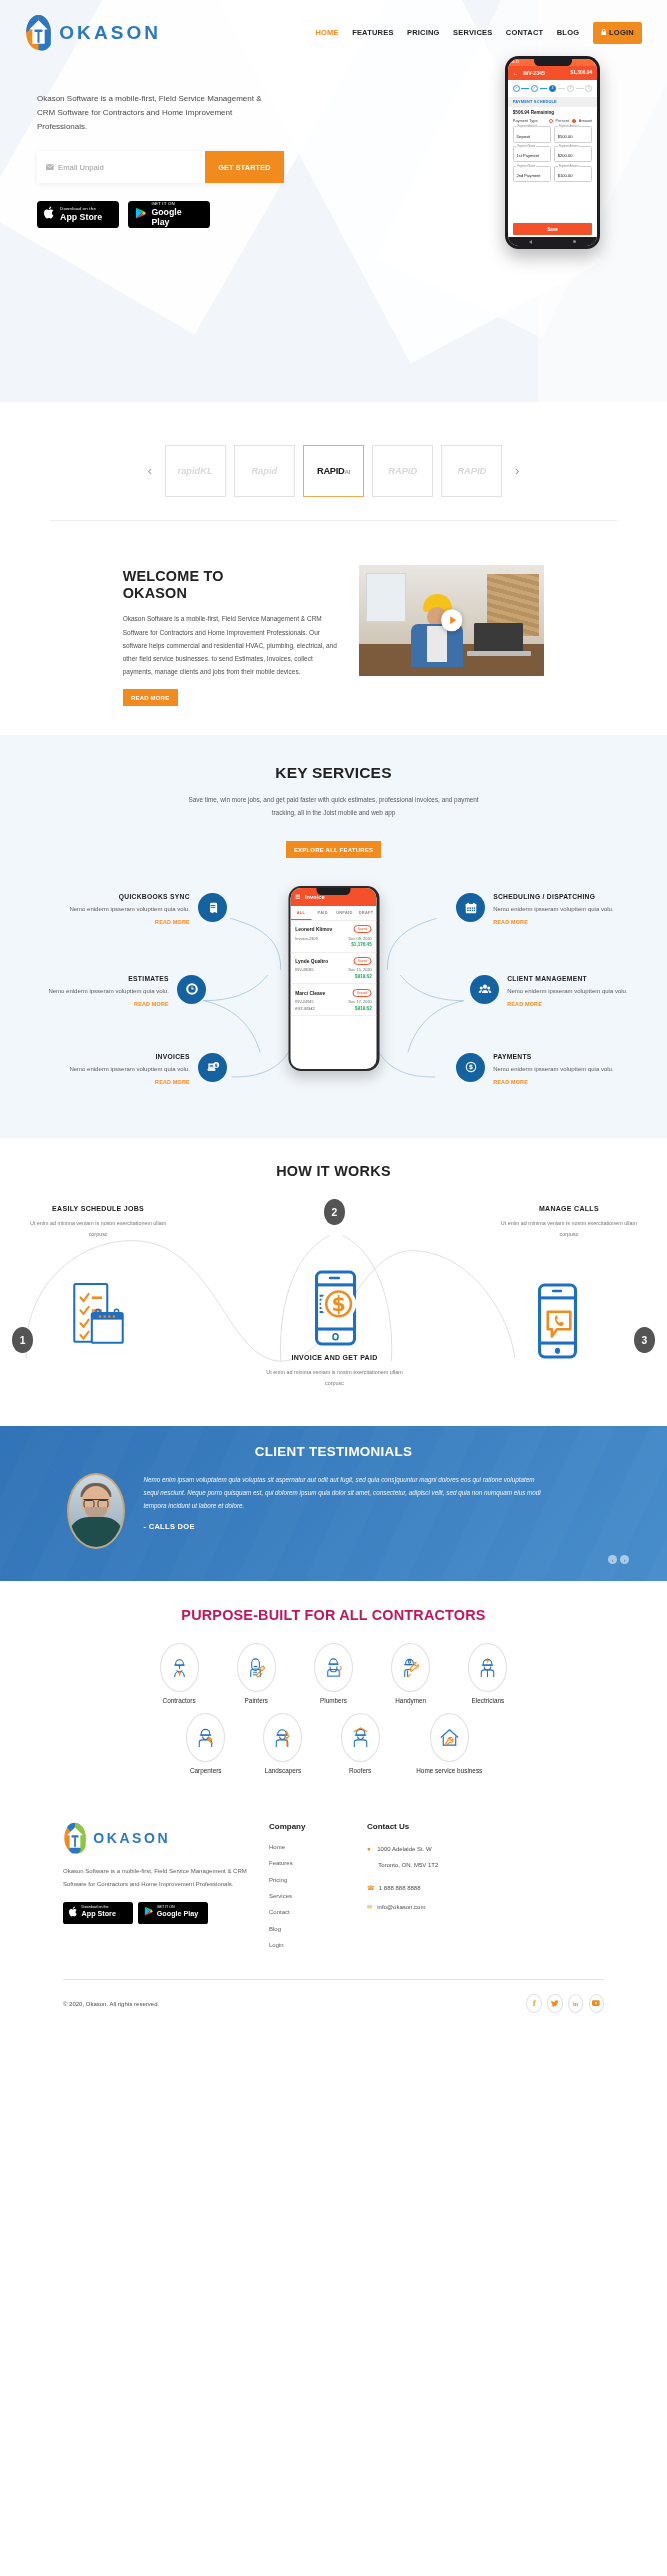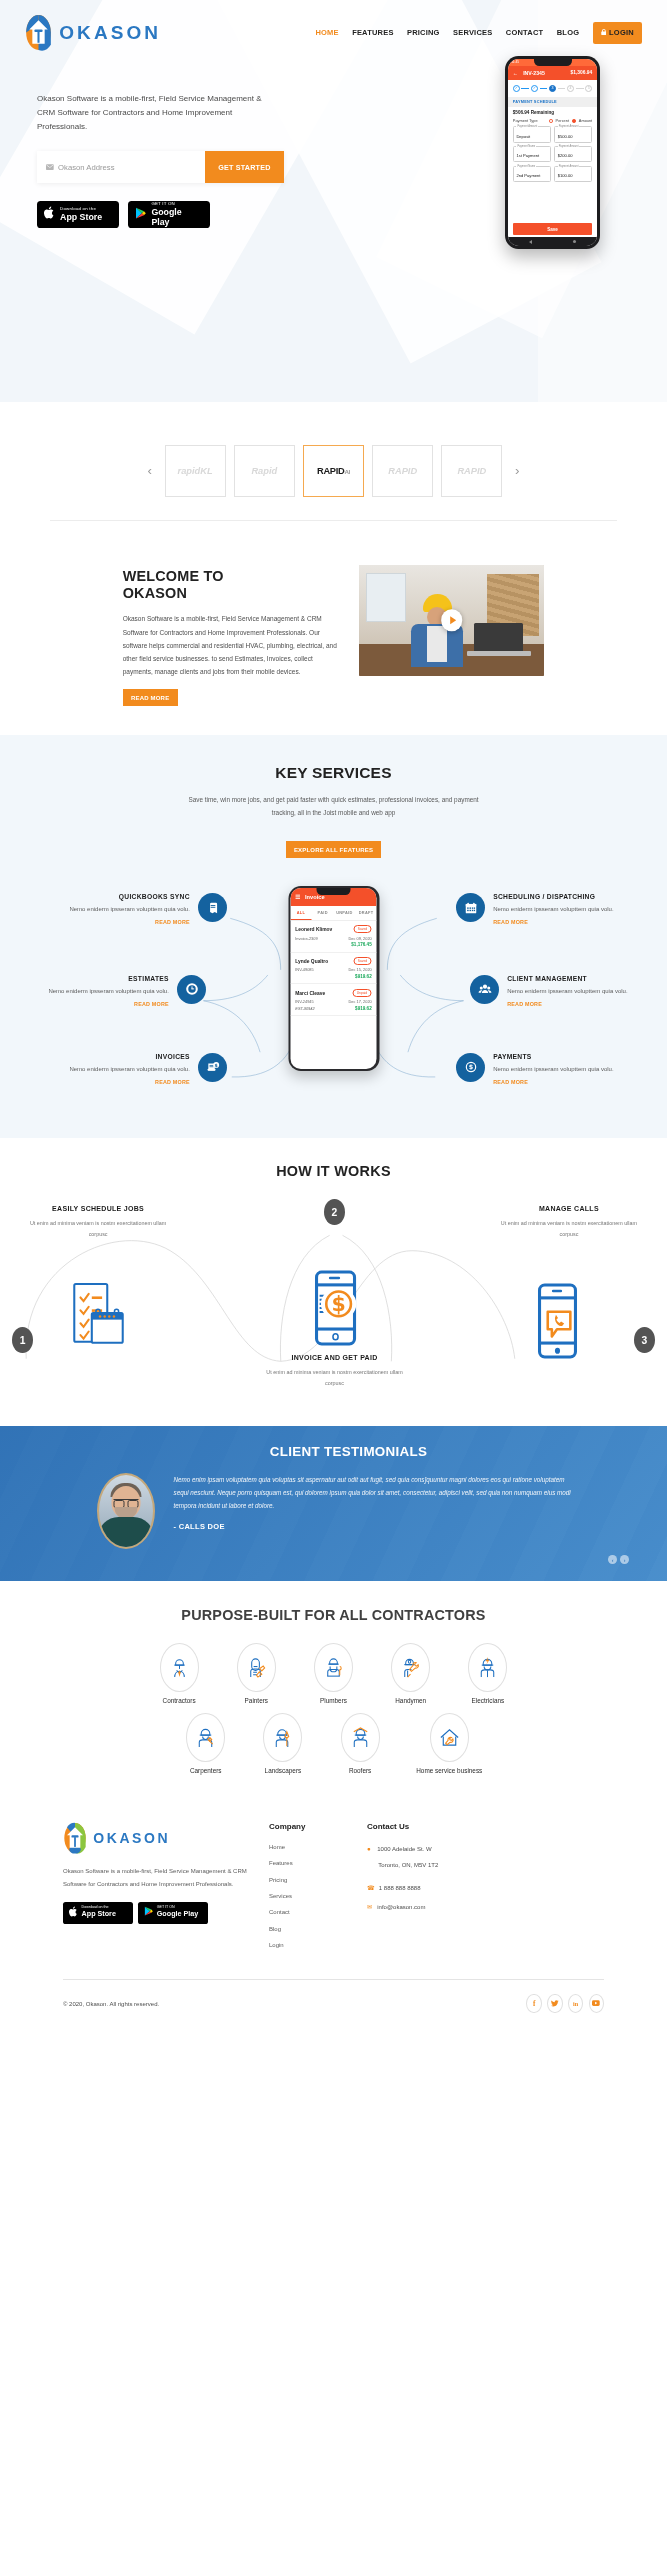--- a/index.html
+++ b/index.html
@@ -225,42 +225,42 @@
   .hiw-art { position: absolute; }
 
   
   .testi { position: relative; height: 155px; overflow: hidden; }
   .testi-bg {
     position: absolute; inset: 0;
     background:
       linear-gradient(135deg, rgba(42,110,180,.86), rgba(66,140,205,.78)),
       repeating-linear-gradient(115deg, #5b8fc4 0 31px, #6a9ccb 31px 62px);
   }
-  .testi-inner { position: relative; z-index: 2; padding-top: 18.5px; margin-left: 30px; }
+  .testi-inner { position: relative; z-index: 2; padding-top: 18.5px; }
   .testi h2 { text-align: center; color: #fff; font-size: 13.4px; font-weight: 800; letter-spacing: 0.3px; }
   .testi-body { display: flex; align-items: flex-start; padding: 13.4px 46px 0 67px; gap: 18.5px; }
   .testi-avatar {
     width: 58px; height: 76px; border-radius: 50%; border: 2.1px solid #c4a87b; overflow: hidden;
     flex: 0 0 58px; background: linear-gradient(#cfd9e2, #93a7b8); position: relative;
   }
   .ta-head { position: absolute; left: 50%; top: 11.3px; transform: translateX(-50%); width: 29px; height: 32px; background: #e0b493; border-radius: 50% 50% 45% 45%; }
   .ta-hair { position: absolute; left: 50%; top: 8.2px; transform: translateX(-50%); width: 31px; height: 14.4px; background: #6d6156; border-radius: 15.5px 15.5px 0 0; }
   .ta-glass { position: absolute; left: 50%; top: 24px; transform: translateX(-50%); width: 25px; height: 6.2px; border-top: 1px solid #3a3a3a; }
   .ta-glass:before, .ta-glass:after { content:""; position: absolute; top: 0; width: 8.8px; height: 6.2px; border: 1px solid #3a3a3a; border-radius: 2.1px;}
   .ta-glass:before { left: 0; } .ta-glass:after { right: 0; }
   .ta-beard { position: absolute; left: 50%; top: 32px; transform: translateX(-50%); width: 23px; height: 12.4px; background: #b9a08c; border-radius: 0 0 11.3px 11.3px; }
   .ta-body { position: absolute; left: 50%; bottom: 0; transform: translateX(-50%); width: 56px; height: 30px; background: #1e4d4b; border-radius: 20.6px 20.6px 0 0; }
   .testi-quote { color: #f2f6fa; font-size: 6.3px; line-height: 2.1; font-style: italic; max-width: 402px; }
   .testi-name { margin-top: 10.3px; color: #fff; font-size: 7.5px; font-weight: 800; letter-spacing: 0.3px; }
   .testi-ctrls { position: absolute; right: 38px; bottom: 16.5px; display: flex; gap: 3.1px; z-index: 3; }
   .testi-ctrls span { width: 8.8px; height: 8.8px; border-radius: 50%; background: rgba(255,255,255,.55); color: #2a6eb4; font-size: 5.2px; display: flex; align-items: center; justify-content: center; cursor: pointer;}
 
   
   .purpose { background: #fff; padding: 26px 0 23px; }
-  .purpose h2 { text-align: center; font-size: 14.4px; font-weight: 800; color: #404040; letter-spacing: 0.2px; }
+  .purpose h2 { text-align: center; font-size: 14.4px; font-weight: 800; color: #be185d; letter-spacing: 0.2px; }
   .trades { margin-top: 20.6px; display: flex; justify-content: center; gap: 8.2px; }
   .trades.row2 { margin-top: 8.2px; }
   .trade { width: 69px; text-align: center; }
   .trade-circle {
     width: 39px; height: 49px; border-radius: 50%; border: 0.5px solid #e0e0e0;
     margin: 0 auto; display: flex; align-items: center; justify-content: center;
   }
   .trade-circle svg { width: 23px; height: 23px; }
   .trade span { display: block; margin-top: 5.2px; font-size: 6.4px; color: #2b2b2b; font-weight: 500; }
 
@@ -360,21 +360,21 @@
         <p class="hero-sub">Okason Software is a mobile-first, Field Service Management  &amp; CRM Software for Contractors and Home Improvement Professionals.</p>
 
         <div class="signup">
           <div class="field">
             <span class="env">
               <svg width="7.7" height="6.2" viewBox="0 0 16 12">
                   <rect x="0" y="0" width="16" height="12" rx="1.5" fill="#b6b6b6"></rect>
                   <path d="M1 1.5 L8 7 L15 1.5" stroke="#fff" stroke-width="1.4" fill="none"></path>
                 </svg>
             </span>
-            <span>Okason Address</span>
+            <span>Email Unpaid</span>
           </div>
           <button class="btn">GET STARTED</button>
         </div>
 
         <div class="stores">
           <a class="store-badge">
             <span>
               <svg width="11.3" height="13.4" viewBox="0 0 22 26">
                   <path d="M15.6 13.6c0-3 2.4-4.4 2.5-4.5-1.4-2-3.5-2.3-4.2-2.3-1.8-.2-3.5 1-4.4 1-.9 0-2.3-1-3.8-1-2 0-3.8 1.1-4.8 2.9-2 3.5-.5 8.8 1.5 11.7 1 1.4 2.1 3 3.6 2.9 1.4-.1 2-.9 3.7-.9s2.2.9 3.7.9c1.5 0 2.5-1.4 3.4-2.8 1.1-1.6 1.5-3.2 1.5-3.3-.1 0-2.9-1.1-2.9-4.6zM12.8 4.6c.8-1 1.3-2.3 1.2-3.6-1.1.04-2.5.8-3.3 1.7-.7.8-1.4 2.2-1.2 3.4 1.3.1 2.5-.6 3.3-1.5z" fill="#fff"></path>
                 </svg>

